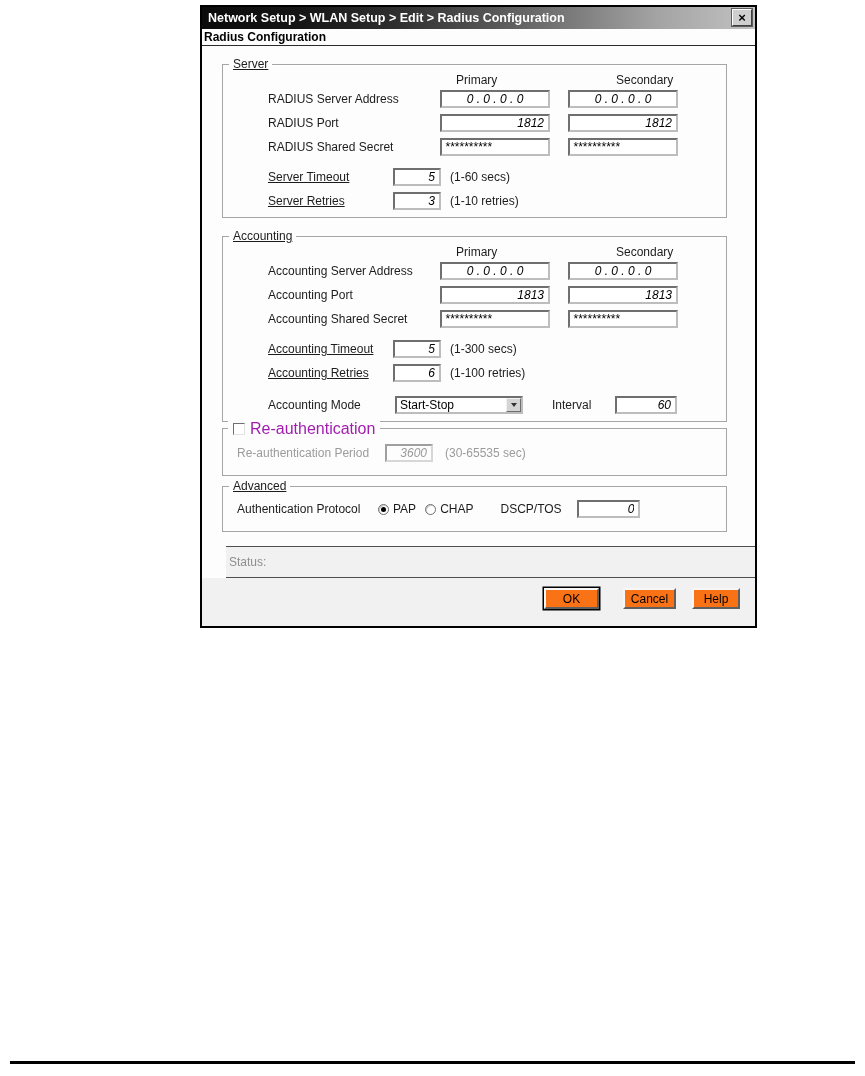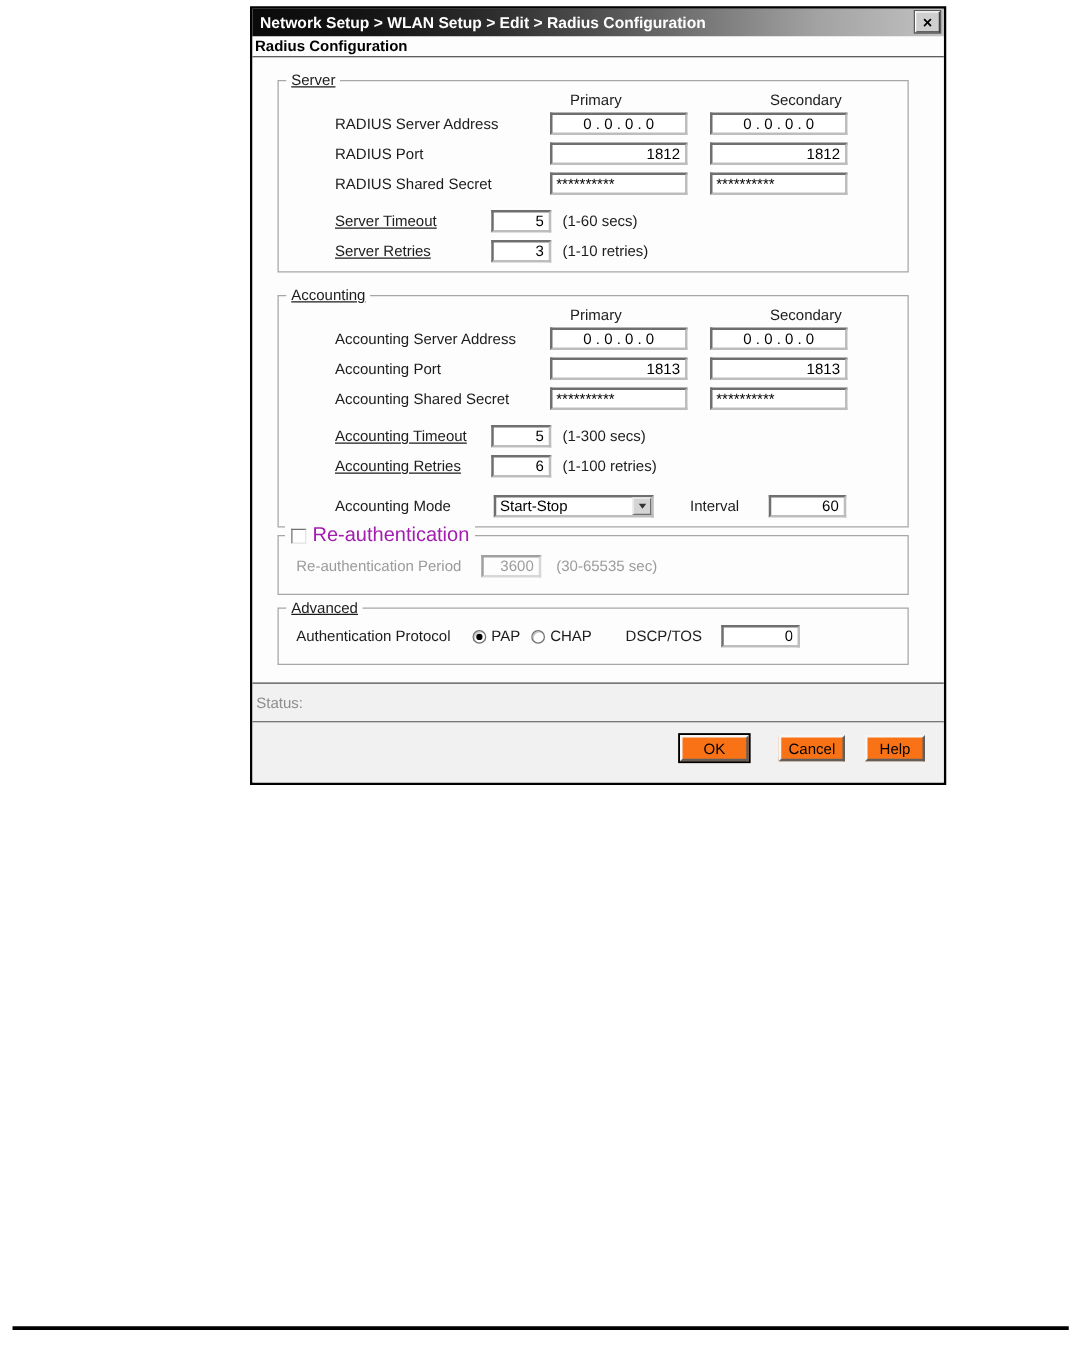--- a/index.html
+++ b/index.html
@@ -44,21 +44,21 @@
 
   .lbl { margin-left: 45px; width: 172px; font-size: 12px; color: #1c1c1c; }
   .lbl2 { margin-left: 45px; width: 125px; font-size: 12px; color: #1c1c1c; text-decoration: underline; }
   .lbl2m { margin-left: 45px; width: 127px; font-size: 12px; color: #1c1c1c; }
   .spacer { margin-left: 45px; width: 172px; }
   .colhead { width: 110px; font-size: 12px; color: #1c1c1c; }
   .gap { width: 18px; }
 
   input.inp { height: 18px; background: #ffffff; border: 2px solid;
     border-color: #6f6f6f #bdbdbd #bdbdbd #6f6f6f; font-size: 12px;
-    font-family: "Liberation Sans", "DejaVu Sans", sans-serif; color: #000; }
+    font-family: "Liberation Sans", "DejaVu Sans", sans-serif; color: #000; font-style: italic; }
   .w110 { width: 110px; }
   .w48 { width: 48px; }
   .center { text-align: center; }
   .right { text-align: right; padding-right: 4px; }
   .left { text-align: left; padding-left: 3px; }
 
   .hint { margin-left: 9px; font-size: 12px; color: #1c1c1c; white-space: nowrap; }
   .hint2 { margin-left: 12px; }
 
   
@@ -89,21 +89,21 @@
   .radio { width: 11px; height: 11px; border-radius: 50%; background: #fff; border: 1px solid #707070;
     box-shadow: inset 1px 1px 0 #c9c9c9; display: inline-flex; align-items: center; justify-content: center; }
   .radio.checked::after { content: ""; width: 5px; height: 5px; border-radius: 50%; background: #000; }
   .radio-lbl { font-size: 12px; color: #1c1c1c; margin-left: 4px; }
   .dscp-lbl { margin-left: 18px; width: 54px; font-size: 12px; color: #1c1c1c; }
   .dscp-inp { margin-left: 23px; width: 63px; }
 
   
   .statusbar { flex: 0 0 32px; height: 32px; background: #f1f1f1;
     border-top: 1px solid #4f4f4f; border-bottom: 1px solid #4f4f4f;
-    display: flex; align-items: center; padding-left: 3px; }
+    display: flex; align-items: center; padding-left: 3px; margin-left: 24px; }
   .statusbar span { font-size: 12px; color: #8e8e8e; }
   .buttonbar { flex: 1; background: #f1f1f1; display: flex; justify-content: flex-end;
     align-items: flex-start; padding: 10px 15px 0 0; }
   .btn { height: 21px; background: #f97316; border: 2px solid;
     border-color: #f7f7f7 #5f5f5f #5f5f5f #f7f7f7; font-size: 12px; color: #000;
     font-family: "Liberation Sans", "DejaVu Sans", sans-serif; cursor: default; padding: 0; }
   .btn-ok { width: 55px; box-shadow: 0 0 0 1.5px #000; margin-right: 2px; }
   .btn-cancel { width: 53px; margin-left: 22px; }
   .btn-help { width: 48px; margin-left: 16px; }
 

